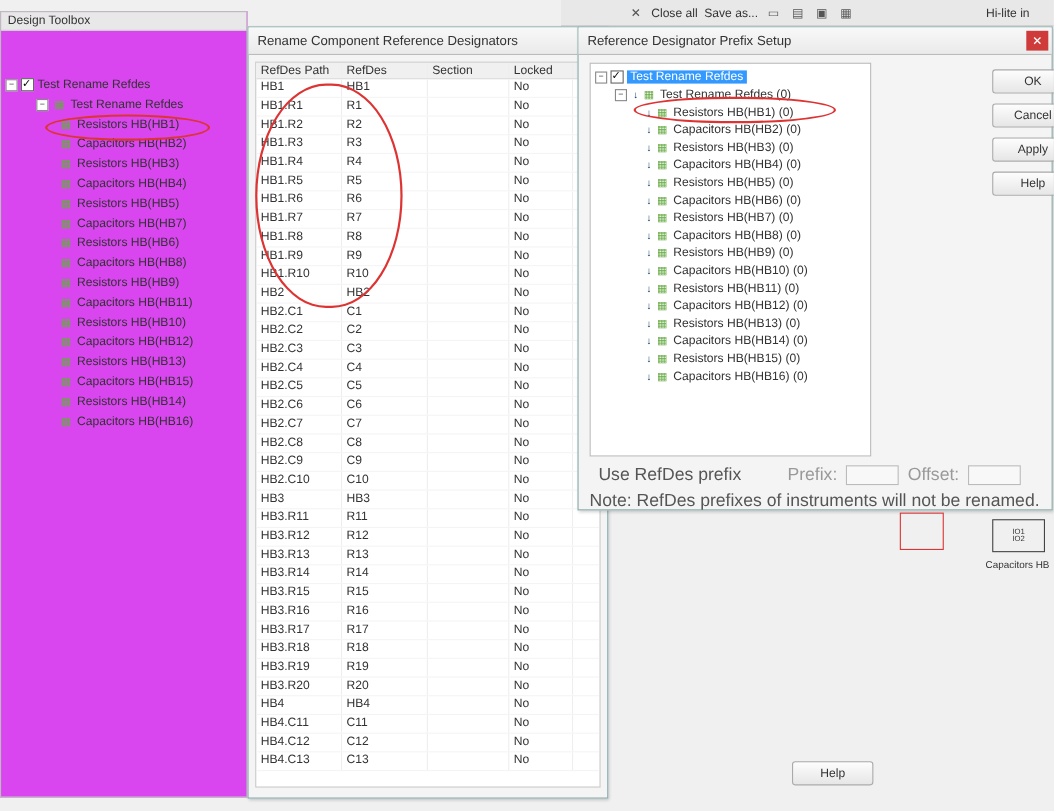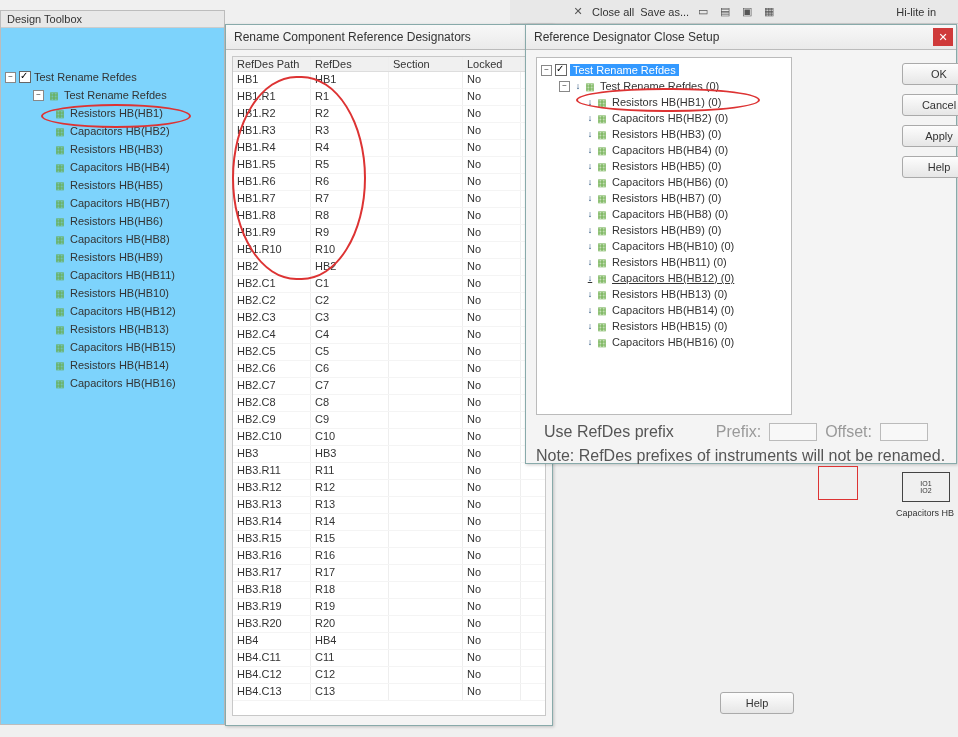--- a/index.html
+++ b/index.html
@@ -30,21 +30,21 @@
     width: 16px; height: 16px;
     display:inline-flex; align-items:center; justify-content:center;
     color:#555;
   }
   
   .design-toolbox {
     position: absolute;
     top: 10px; left: 0;
     width: 225px;
     height: 715px;
-    background: #7dd3fc;
+    background: #d946ef;
     border: 1px solid #bcbcbc;
   }
   .panel-title {
     background: #e8e8e8;
     font-size: 11px;
     padding: 2px 6px;
     border-bottom: 1px solid #ccc;
   }
   .tree {
     margin-top: 40px;
@@ -563,21 +563,21 @@
           <div></div>
           <div>No</div>
         </div>
       </div>
   </div>
 </div>
 
 <div class="anno" style="top:76px; left:232px; width:134px; height:204px;"></div>
 
 <div class="prefix-dialog">
-  <div class="dlg-title">Reference Designator Close Setup</div>
+  <div class="dlg-title">Reference Designator Prefix Setup</div>
   <div class="close-x">✕</div>
 
   <div class="prefix-tree-wrap">
     <div class="prefix-tree">
       <div class="tree-node">
         <span class="expander">−</span>
         <span class="checkbox checked"></span>
         <span class="selected-item">Test Rename Refdes</span>
       </div>
       <div class="tree-node" style="padding-left:18px;">
@@ -635,21 +635,21 @@
           <div class="tree-node" style="padding-left: 44px;">
             <span class="r-icon down-arrow"></span>
             <span class="node-icon sch-icon"></span>
             <span>Capacitors HB(HB10) (0)</span>
           </div>
           <div class="tree-node" style="padding-left: 44px;">
             <span class="r-icon down-arrow"></span>
             <span class="node-icon sch-icon"></span>
             <span>Resistors HB(HB11) (0)</span>
           </div>
-          <div class="tree-node" style="padding-left: 44px; text-decoration: underline;">
+          <div class="tree-node" style="padding-left: 44px;">
             <span class="r-icon down-arrow"></span>
             <span class="node-icon sch-icon"></span>
             <span>Capacitors HB(HB12) (0)</span>
           </div>
           <div class="tree-node" style="padding-left: 44px;">
             <span class="r-icon down-arrow"></span>
             <span class="node-icon sch-icon"></span>
             <span>Resistors HB(HB13) (0)</span>
           </div>
           <div class="tree-node" style="padding-left: 44px;">

